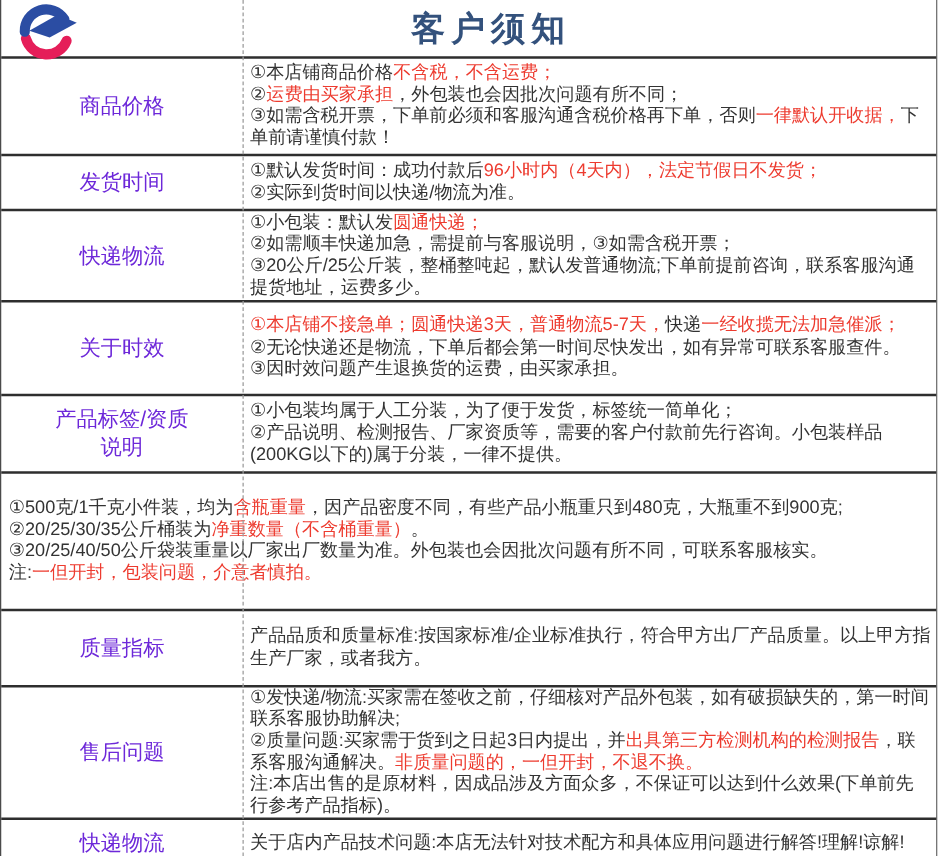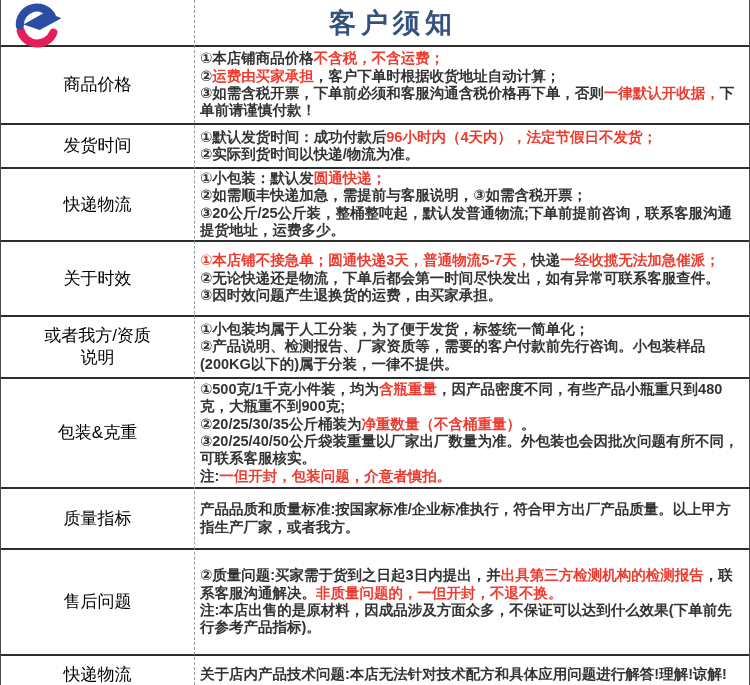--- a/index.html
+++ b/index.html
@@ -22,24 +22,24 @@
   #rows .row:nth-of-type(1){height:78px}
   #rows .row:nth-of-type(2){height:44px}
   #rows .row:nth-of-type(3){height:73px}
   #rows .row:nth-of-type(4){height:75px}
   #rows .row:nth-of-type(5){height:62px}
   #rows .row:nth-of-type(6){height:110px}
   #rows .row:nth-of-type(7){height:61px}
   #rows .row:nth-of-type(8){height:106px}
   #rows .row:nth-of-type(9){height:40px}
   .label { width:193px; flex:0 0 193px; display:flex; align-items:center; justify-content:center;
-           font-size:17px; color:#000000; text-align:center; white-space:pre-line; line-height:22px; }
+           font-size:17px; color:#6d28d9; text-align:center; white-space:pre-line; line-height:22px; }
   .content { flex:1 1 auto; display:flex; flex-direction:column; justify-content:center;
              padding:1px 4px 1px 6px; font-size:14.5px; overflow:hidden; }
-  .para { line-height:17.4px; color:#333;font-weight:bold; }
+  .para { line-height:17.4px; color:#333; }
   .rd { color:var(--red,#ed3b2f); }
   
   #vdash { position:absolute; left:193px; top:0; bottom:0; width:0;
            border-left:1px dashed #9a9a9a; pointer-events:none; }
 </style>
 </head>
 <body>
 
 <div id="page">
   <div id="header">
@@ -48,21 +48,21 @@
       <path id="logo-blue-arc" d="M11,27 A19,19 0 0 1 46,16" fill="none" stroke="#2b4da3" stroke-width="9" stroke-linecap="round"></path>
       <polygon id="logo-arrow" points="15,26 40,12 57,19 33,32" fill="#2b4da3"></polygon>
     </svg>
     <div class="title">客户须知</div>
   </div>
   <div id="rows">
       <div class="row">
         <div class="label">商品价格</div>
         <div class="content">
           <div class="para"><span>①本店铺商品价格</span><span class="rd">不含税，不含运费；</span></div>
-          <div class="para"><span>②</span><span class="rd">运费由买家承担</span><span>，客户下单时根据收货地址自动计算；</span></div>
+          <div class="para"><span>②</span><span class="rd">运费由买家承担</span><span>，外包装也会因批次问题有所不同；</span></div>
           <div class="para"><span>③如需含税开票，下单前必须和客服沟通含税价格再下单，否则</span><span class="rd">一律默认开收据，</span><span>下单前请谨慎付款！</span></div>
         </div>
       </div>
       <div class="row">
         <div class="label">发货时间</div>
         <div class="content">
           <div class="para"><span>①默认发货时间：成功付款后</span><span class="rd">96小时内（4天内），法定节假日不发货；</span></div>
           <div class="para"><span>②实际到货时间以快递/物流为准。</span></div>
         </div>
       </div>
@@ -76,45 +76,45 @@
       </div>
       <div class="row">
         <div class="label">关于时效</div>
         <div class="content">
           <div class="para"><span class="rd">①本店铺不接急单；圆通快递3天，普通物流5-7天，</span><span>快递</span><span class="rd">一经收揽无法加急催派；</span></div>
           <div class="para"><span>②无论快递还是物流，下单后都会第一时间尽快发出，如有异常可联系客服查件。</span></div>
           <div class="para"><span>③因时效问题产生退换货的运费，由买家承担。</span></div>
         </div>
       </div>
       <div class="row">
-        <div class="label">或者我方/资质
+        <div class="label">产品标签/资质
 说明</div>
         <div class="content">
           <div class="para"><span>①小包装均属于人工分装，为了便于发货，标签统一简单化；</span></div>
           <div class="para"><span>②产品说明、检测报告、厂家资质等，需要的客户付款前先行咨询。小包装样品(200KG以下的)属于分装，一律不提供。</span></div>
         </div>
       </div>
       <div class="row">
-        <div class="label">包装&amp;克重</div>
         <div class="content">
           <div class="para"><span>①500克/1千克小件装，均为</span><span class="rd">含瓶重量</span><span>，因产品密度不同，有些产品小瓶重只到480克，大瓶重不到900克;</span></div>
           <div class="para"><span>②20/25/30/35公斤桶装为</span><span class="rd">净重数量（不含桶重量）</span><span>。</span></div>
           <div class="para"><span>③20/25/40/50公斤袋装重量以厂家出厂数量为准。外包装也会因批次问题有所不同，可联系客服核实。</span></div>
           <div class="para"><span>注:</span><span class="rd">一但开封，包装问题，介意者慎拍。</span></div>
         </div>
       </div>
       <div class="row">
         <div class="label">质量指标</div>
         <div class="content">
           <div class="para"><span>产品品质和质量标准:按国家标准/企业标准执行，符合甲方出厂产品质量。以上甲方指生产厂家，或者我方。</span></div>
         </div>
       </div>
       <div class="row">
         <div class="label">售后问题</div>
         <div class="content">
+          <div class="para"><span>①发快递/物流:买家需在签收之前，仔细核对产品外包装，如有破损缺失的，第一时间联系客服协助解决;</span></div>
           <div class="para"><span>②质量问题:买家需于货到之日起3日内提出，并</span><span class="rd">出具第三方检测机构的检测报告</span><span>，联系客服沟通解决。</span><span class="rd">非质量问题的，一但开封，不退不换。</span></div>
           <div class="para"><span>注:本店出售的是原材料，因成品涉及方面众多，不保证可以达到什么效果(下单前先行参考产品指标)。</span></div>
         </div>
       </div>
       <div class="row">
         <div class="label">快递物流</div>
         <div class="content">
           <div class="para"><span>关于店内产品技术问题:本店无法针对技术配方和具体应用问题进行解答!理解!谅解!</span></div>
         </div>
       </div>

